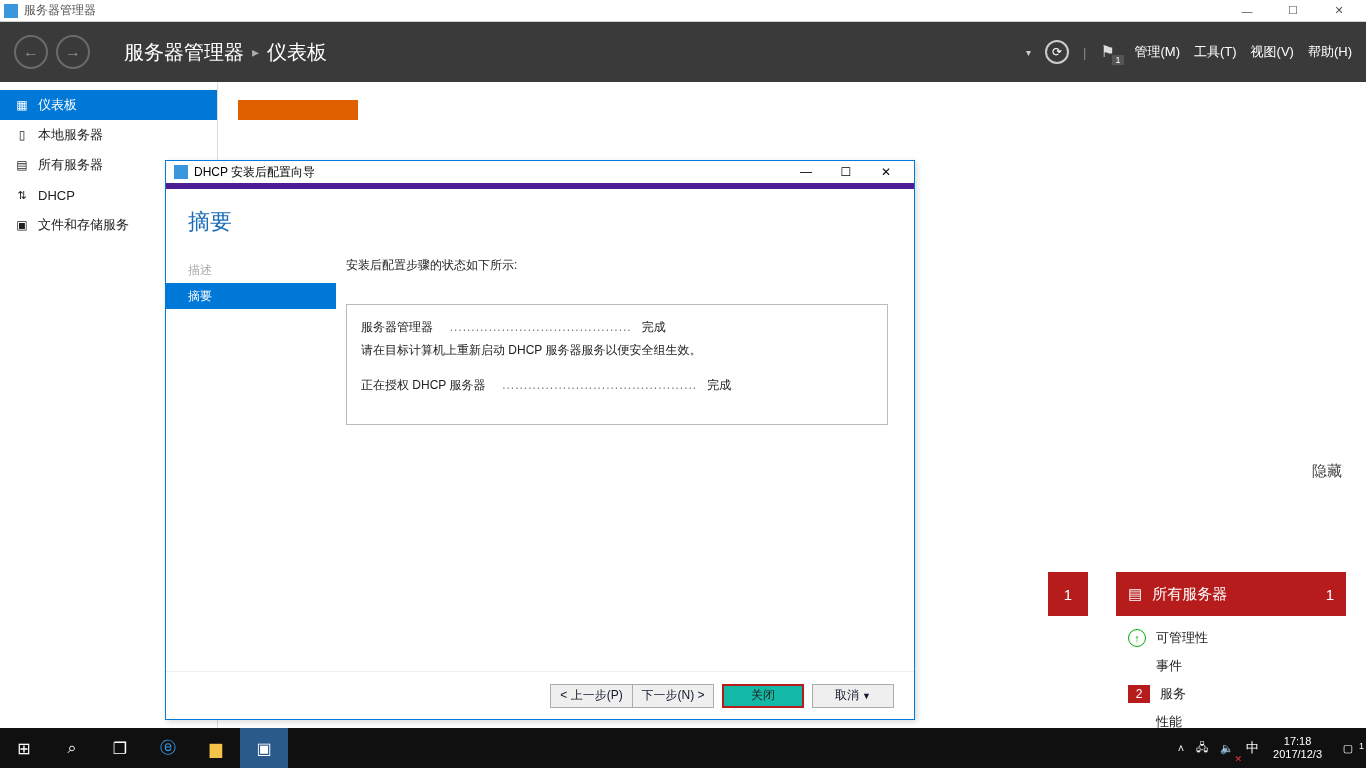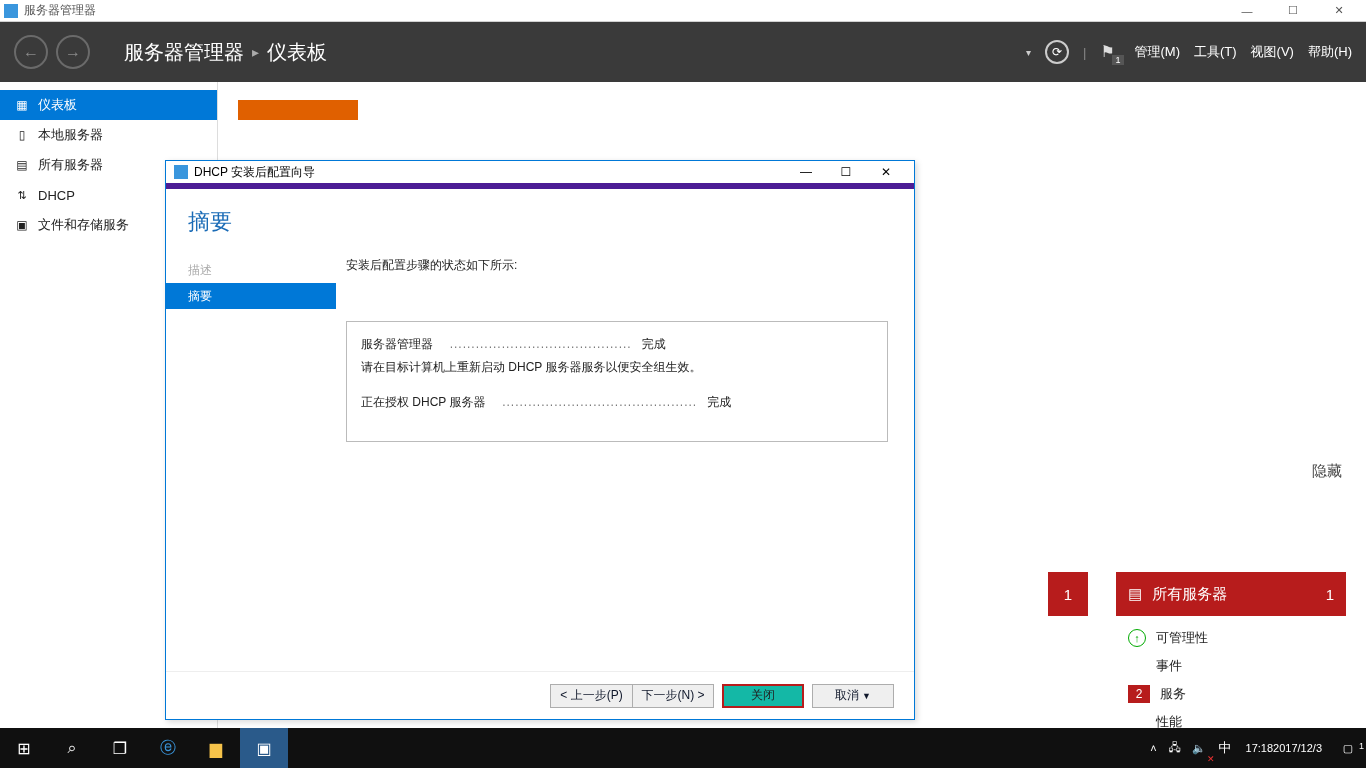--- a/index.html
+++ b/index.html
@@ -60,42 +60,42 @@
 .wizard-titlebar .app-icon { width:14px; height:14px; background:#3a96dd; margin-right:6px;}
 .wizard-titlebar .title { font-size:12px; flex:1;}
 .wizard-titlebar .win-btn { width:40px; text-align:center; font-size:12px;}
 .wizard-head { padding:18px 22px 10px; }
 .wizard-head .heading { font-size:22px; color:#1a6bb6; }
 .wizard-body { flex:1; display:flex; }
 .wizard-steps { width:170px; padding:10px 0;}
 .step-item { height:26px; display:flex; align-items:center; padding-left:22px; font-size:12px; color:#aaa;}
 .step-item.active { background:#0078d7; color:#fff;}
 .wizard-content { flex:1; padding:10px 26px 10px 10px;}
-.wizard-content .lead { font-size:12px; color:#222; margin-bottom:47px;}
+.wizard-content .lead { font-size:12px; color:#222; margin-bottom:30px;}
 .results-box { border:1px solid #bbb; padding:14px 14px 24px; font-size:12px; color:#222; }
 .results-box .line { margin-bottom:6px;}
 .dots { color:#777; letter-spacing:1px;}
 .wizard-footer { height:48px; border-top:1px solid #eee; display:flex; align-items:center; justify-content:flex-end; gap:8px; padding:0 20px;}
 .btn { min-width:82px; height:24px; font-size:12px; border:1px solid #adadad; background:#efefef; color:#222; display:flex; align-items:center; justify-content:center;}
 .btn.disabled { color:#0f172a;}
 .btn.primary { border:2px solid #b71c1c; background:#14b8a6;}
 .btn-group { display:flex;}
 .btn-group .btn { border-radius:0;}
 .btn-group .btn:first-child{border-right:none;}
 .dropdown-arrow{font-size:9px; margin-left:3px;}
 
 
 .taskbar { position:absolute; bottom:0; left:0; right:0; height:40px; background:#101010; display:flex; align-items:center;}
 .task-btn { width:48px; height:40px; display:flex; align-items:center; justify-content:center; color:#fff; font-size:16px;}
 .task-btn.ie { color:#3a96dd;}
 .task-btn.explorer { color:#f6c34a;}
 .task-btn.active { background:#2a5a8a;}
 .tray { margin-left:auto; display:flex; align-items:center; height:100%; color:#fff; font-size:11px;}
 .tray-item { padding:0 6px; display:flex; align-items:center; height:100%;}
-.tray-time { display:flex; flex-direction:row; align-items:center; line-height:13px; padding:0 8px;}
+.tray-time { display:flex; flex-direction:column; align-items:center; line-height:13px; padding:0 8px;}
 .tray-notif { width:36px; display:flex; align-items:center; justify-content:center;}
 </style>
 </head>
 <body>
 
 <div class="titlebar">
   <span class="app-icon"></span>
   <span class="title">服务器管理器</span>
   <div class="win-controls">
     <div class="win-btn">—</div>

